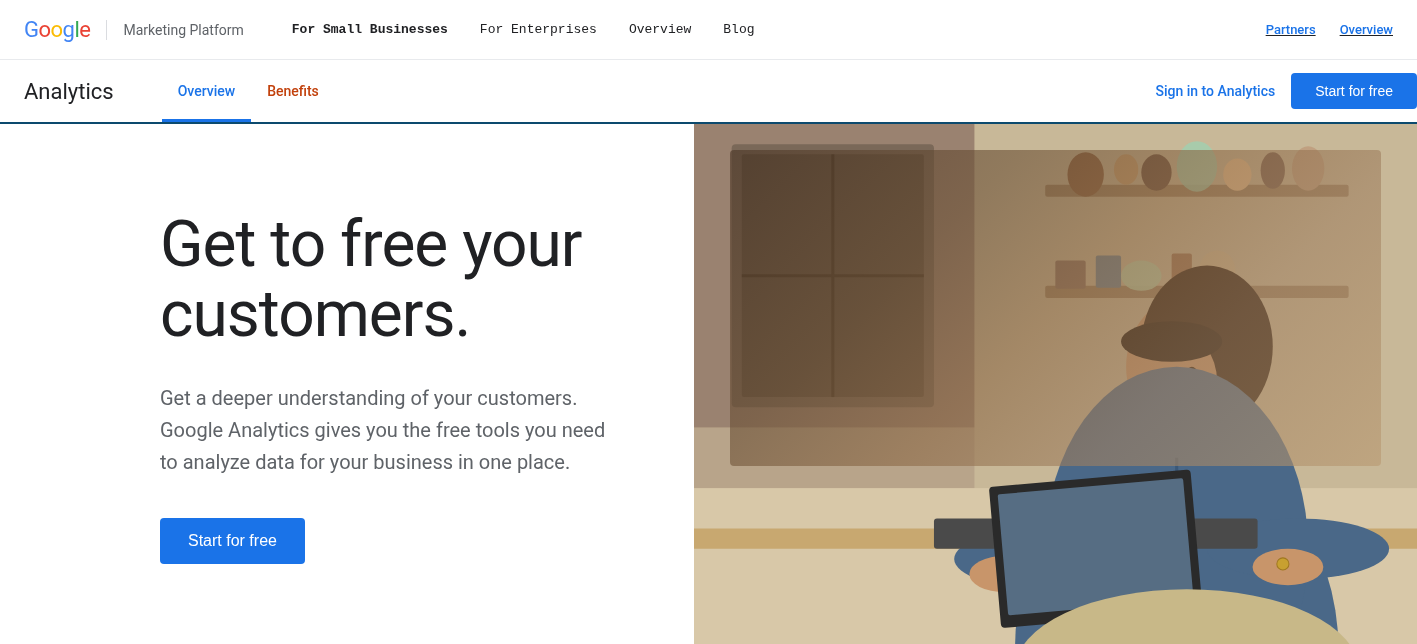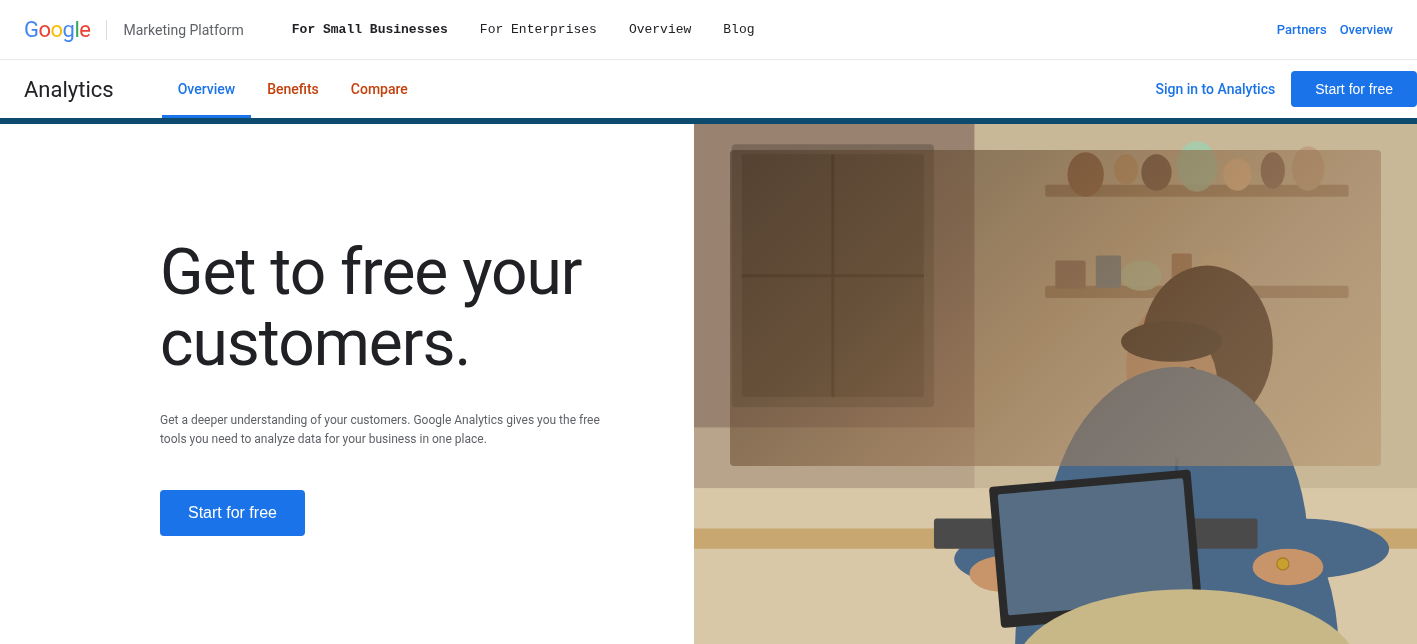--- a/index.html
+++ b/index.html
@@ -58,38 +58,39 @@
       display: flex;
       align-items: center;
       cursor: pointer;
       font-weight: 500;
       font-family: Liberation Mono, monospace;
     }
     .top-nav-link.active { color: #202124; font-weight: 600; }
     .top-nav-right {
       display: flex;
       align-items: flex-start;
-      gap: 13px;
+      gap: 24px;
       margin-left: auto;
+      text-decoration: underline;
     }
     .top-nav-right-link {
       font-size: 13px;
       color: #1a73e8;
       text-decoration: none;
       font-weight: 500;
       cursor: pointer;
     }
 
     
     .sub-nav {
       display: flex;
       align-items: center;
       padding: 0 0 0 24px;
       height: 64px;
-      border-bottom: 6px solid #0c4a6e;
+      border-bottom: 2px solid #0c4a6e;
       background: #fff;
       position: relative;
     }
     .analytics-title {
       font-size: 22px;
       font-weight: 400;
       color: #202124;
       margin-right: 48px;
     }
     .sub-nav-links {
@@ -163,21 +164,21 @@
     }
     .hero-headline {
       font-size: 64px;
       font-weight: 400;
       color: #202124;
       line-height: 1.1;
       margin-bottom: 32px;
       letter-spacing: -1px;
     }
     .hero-description {
-      font-size: 12px;
+      font-size: 20px;
       color: #5f6368;
       line-height: 1.6;
       max-width: 460px;
       margin-bottom: 40px;
     }
     .hero-cta {
       background: #1a73e8;
       color: #fff;
       border: none;
       padding: 14px 28px;
@@ -244,21 +245,20 @@
     <a class="top-nav-right-link">Overview</a>
   </div>
 </nav>
 
 <nav class="sub-nav">
   <span class="analytics-title">Analytics</span>
 
   <div class="sub-nav-links">
     <a class="sub-nav-link active">Overview</a>
     <a class="sub-nav-link">Benefits</a>
-    <a class="sub-nav-link">Compare</a>
   </div>
 
   <div class="sub-nav-right">
     <a class="sign-in-link">Sign in to Analytics</a>
     <button class="start-free-btn">Start for free</button>
   </div>
 </nav>
 
 <section class="hero">
   <div class="hero-left">

